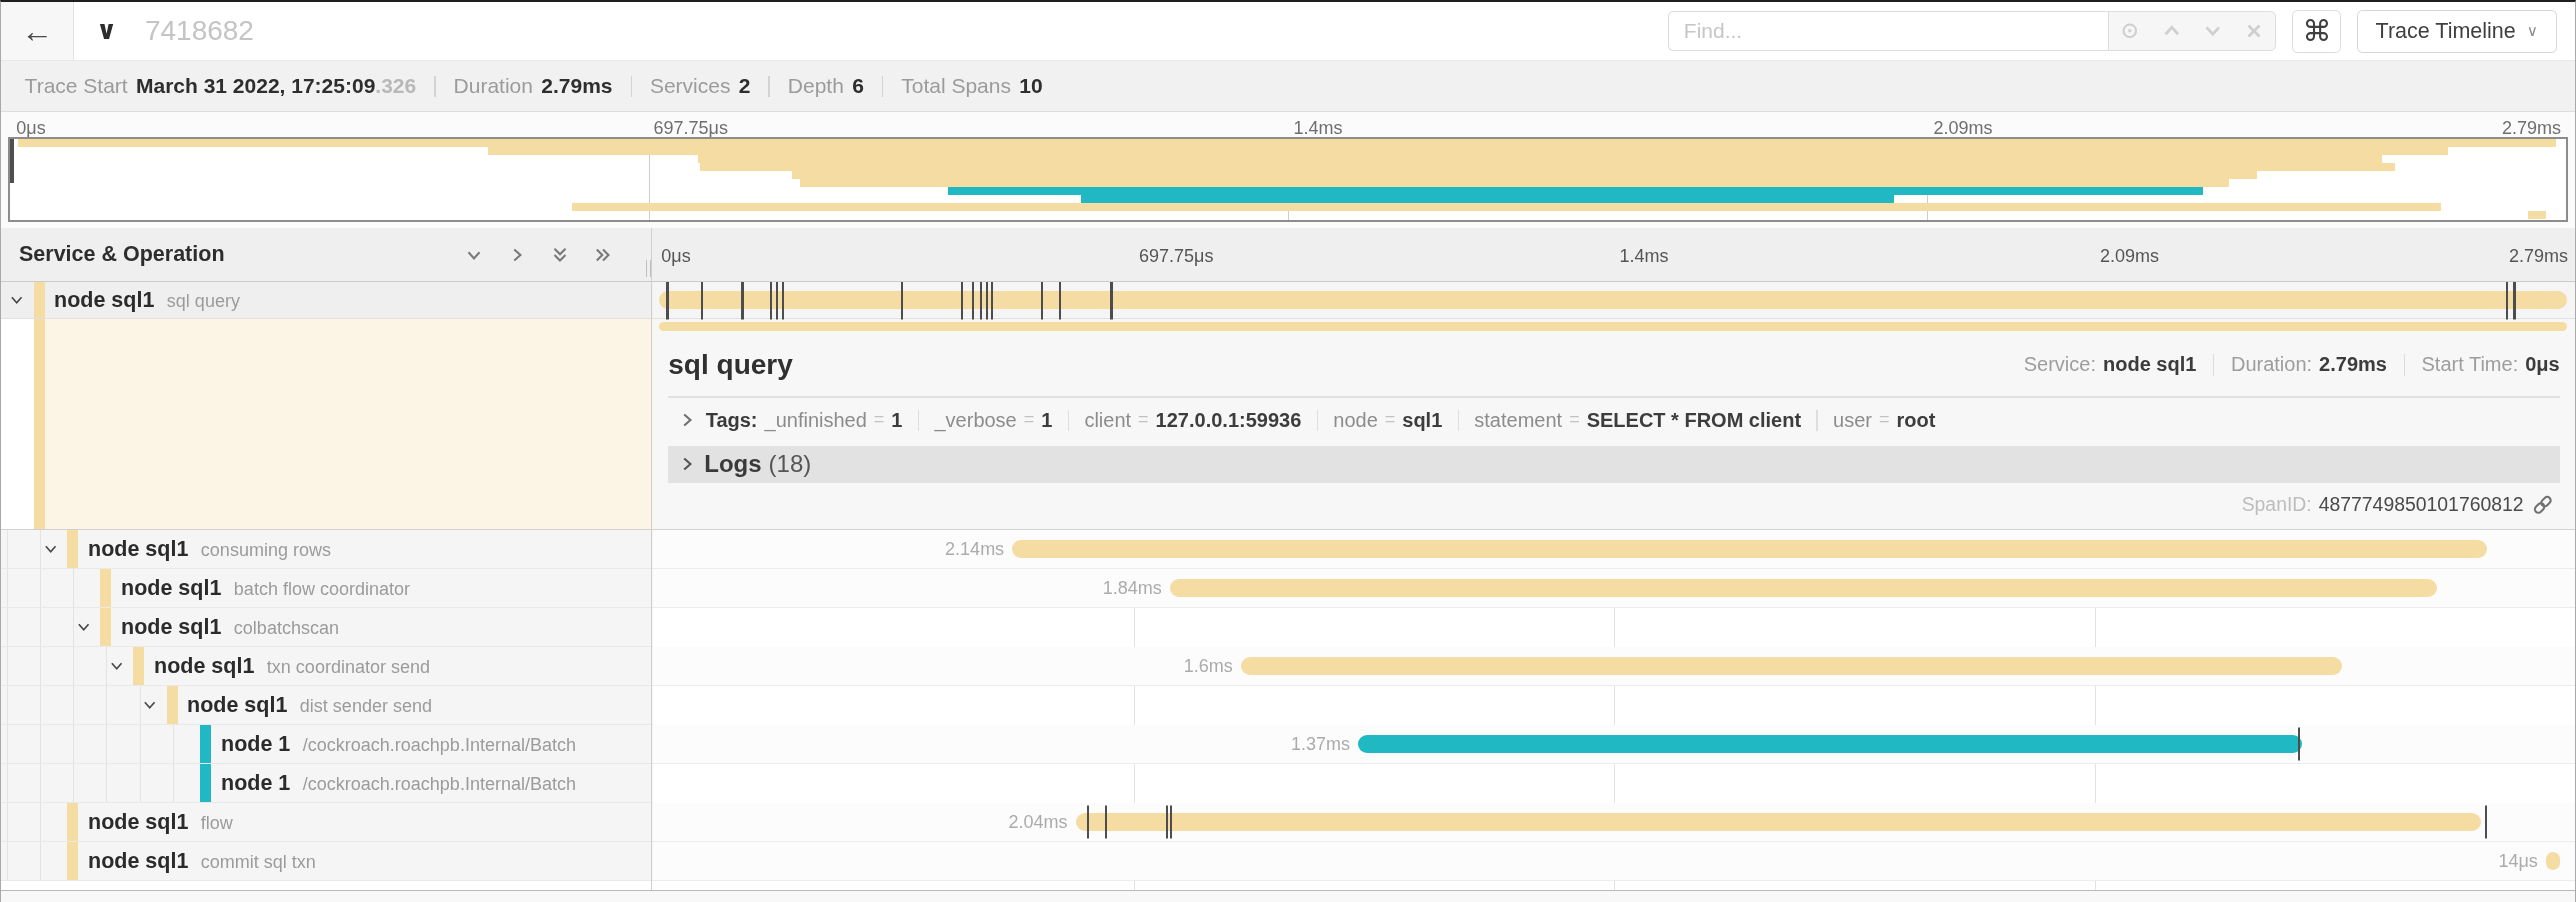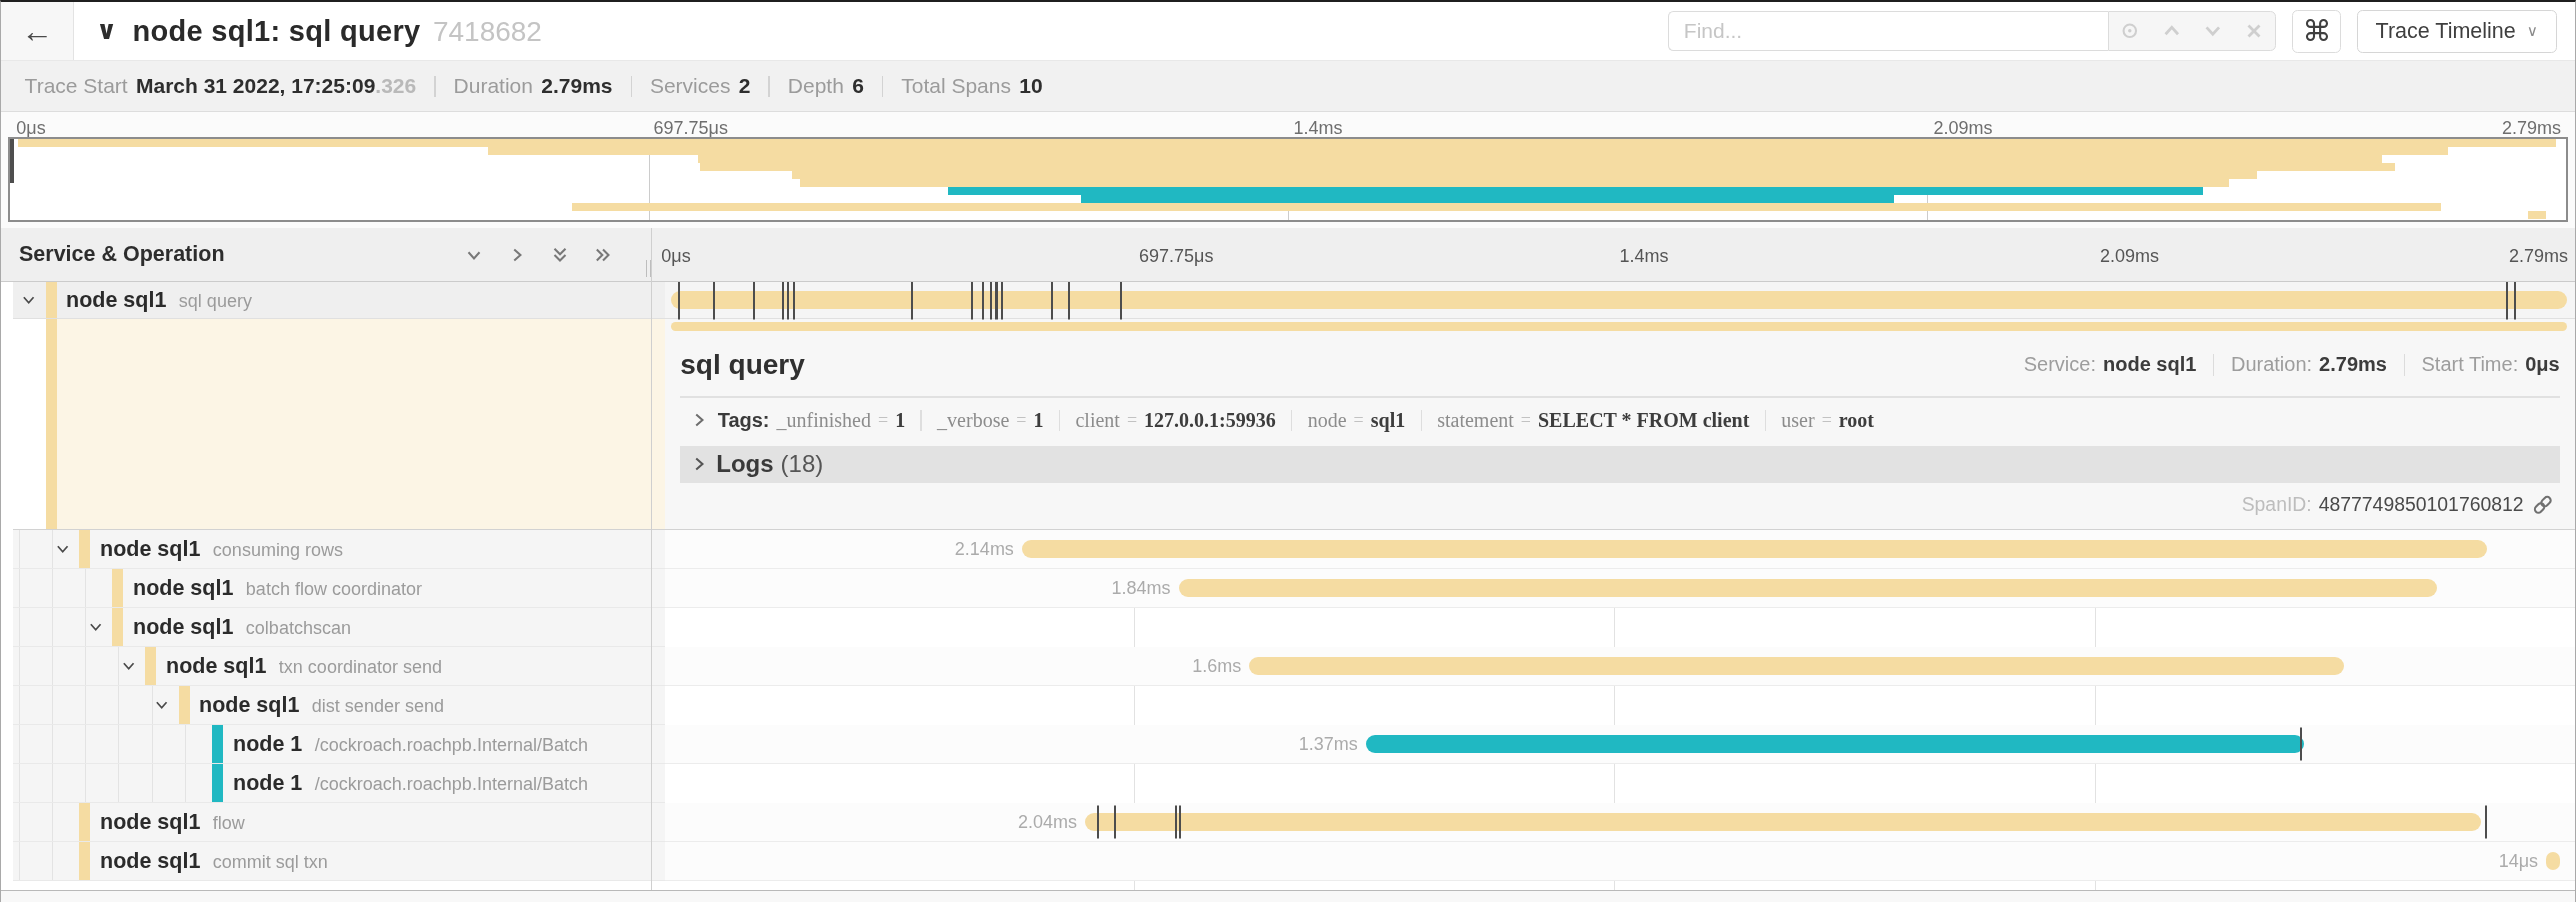--- a/index.html
+++ b/index.html
@@ -56,21 +56,21 @@
 
   .sec-header { height:54px; background:#efefef; border-bottom:1.4px solid #cbcbcb; display:flex; position:relative; z-index:2; }
   .sec-header-left { width:652px; display:flex; align-items:center; padding:0 18px; position:relative; }
   .soh-title { font-size:21.5px; font-weight:700; color:#2d2d2d; }
   .soh-icons { margin-left:auto; display:flex; align-items:center; gap:21px; padding-right:21px; }
   .grip { position:absolute; right:1.4px; bottom:4.2px; display:flex; gap:2.8px; }
   .grip i { display:block; width:1.4px; height:16.6px; background:#bdbdbd; }
   .sec-header-right { flex:1; position:relative; font-size:18px; color:#555; }
   .sec-header-right span { position:absolute; top:18px; }
 
-  .rows-wrap { position:relative; z-index:1;margin-left:12px; }
+  .rows-wrap { position:relative; z-index:1; }
   .srow { display:flex; }
   .srow-left { width:652px; position:relative; background:#f5f5f5; border-bottom:1.4px solid #e9e9e9;
                display:flex; align-items:center; overflow:hidden; }
   .srow-right { flex:1; position:relative; background:#fcfcfc; border-bottom:1.4px solid #ececec; }
   .srow { height:39px; }
   .srow.first { height:37px; }
   .srow.first .srow-left { background:#efefef; border-bottom:1.4px solid #e0e0e0; }
   .srow.first .srow-right { background:#f5f5f5; border-bottom:1.4px solid #e0e0e0; }
   .guide { position:absolute; top:0; bottom:0; width:1.4px; background:#e3e3e3; }
   .stripe { position:absolute; top:0; bottom:0; width:11px; }
@@ -91,21 +91,21 @@
   .detail-right { flex:1; position:relative; background:#f7f7f7; padding:0 15.3px; }
   .d-title-row { display:flex; align-items:center; margin-top:23.6px; height:44px; }
   .d-title { font-size:28px; font-weight:700; color:#303030; }
   .d-meta { margin-left:auto; display:flex; align-items:center; font-size:20px; }
   .d-meta .lbl { color:#9d9d9d; }
   .d-meta .val { color:#3c3c3c; font-weight:700; margin-left:7px; }
   .d-sep { width:1.4px; height:22px; background:#dcdcdc; margin:0 16.6px; }
   .d-divider { height:1.4px; background:#e1e1e1; margin-top:9.7px; }
   .tags-row { display:flex; align-items:center; height:40px; margin-top:2.8px; font-size:20px; }
   .tags-label { font-weight:700; color:#3a3a3a; margin:0 7px 0 9.7px; }
-  .tag { display:flex; align-items:center;font-family:Liberation Serif, serif; }
+  .tag { display:flex; align-items:flex-start; }
   .tag .k { color:#8c8c8c; }
   .tag .eq { color:#c2c2c2; padding:0 7px; font-size:18px; }
   .tag .v { color:#3d3d3d; font-weight:600; }
   .tag-sep { width:1.4px; height:21px; background:#dedede; margin:0 15.3px; align-self:center; }
   .logs-bar { height:37px; background:#e2e2e2; display:flex; align-items:center; margin-top:5.5px; font-size:24px; }
   .logs-label { font-weight:700; color:#3a3a3a; margin-left:8.3px; }
   .logs-count { color:#555; margin-left:7px; }
   .spanid-row { height:43px; display:flex; align-items:center; justify-content:flex-end; font-size:19.4px; gap:7px; padding-right:5.5px; }
   .spanid-lbl { color:#bdbdbd; }
   .spanid-val { color:#4a4a4a; }
@@ -118,21 +118,20 @@
 <body>
 
 <div class="page">
 
   <div class="topbar">
     <div class="back-cell">
       <span>←</span>
     </div>
     <div class="title-wrap">
       <span class="title-chevron">∨</span>
-      <span class="trace-title">node sql1: sql query</span>
       <span class="trace-id">7418682</span>
     </div>
     <div class="topbar-right">
       <input class="find-input" placeholder="Find..." style="">
       <div class="find-tools">
         <svg width="23.6" height="23.6" viewBox="0 0 34 34" fill="none" stroke="#cfcfcf" stroke-width="3">
           <circle cx="17" cy="17" r="9"></circle>
             <circle cx="17" cy="17" r="2.5" fill="#cfcfcf" stroke="none"></circle>
         </svg>
         <svg width="23.6" height="23.6" viewBox="0 0 34 34" fill="none" stroke="#cfcfcf" stroke-width="4">

